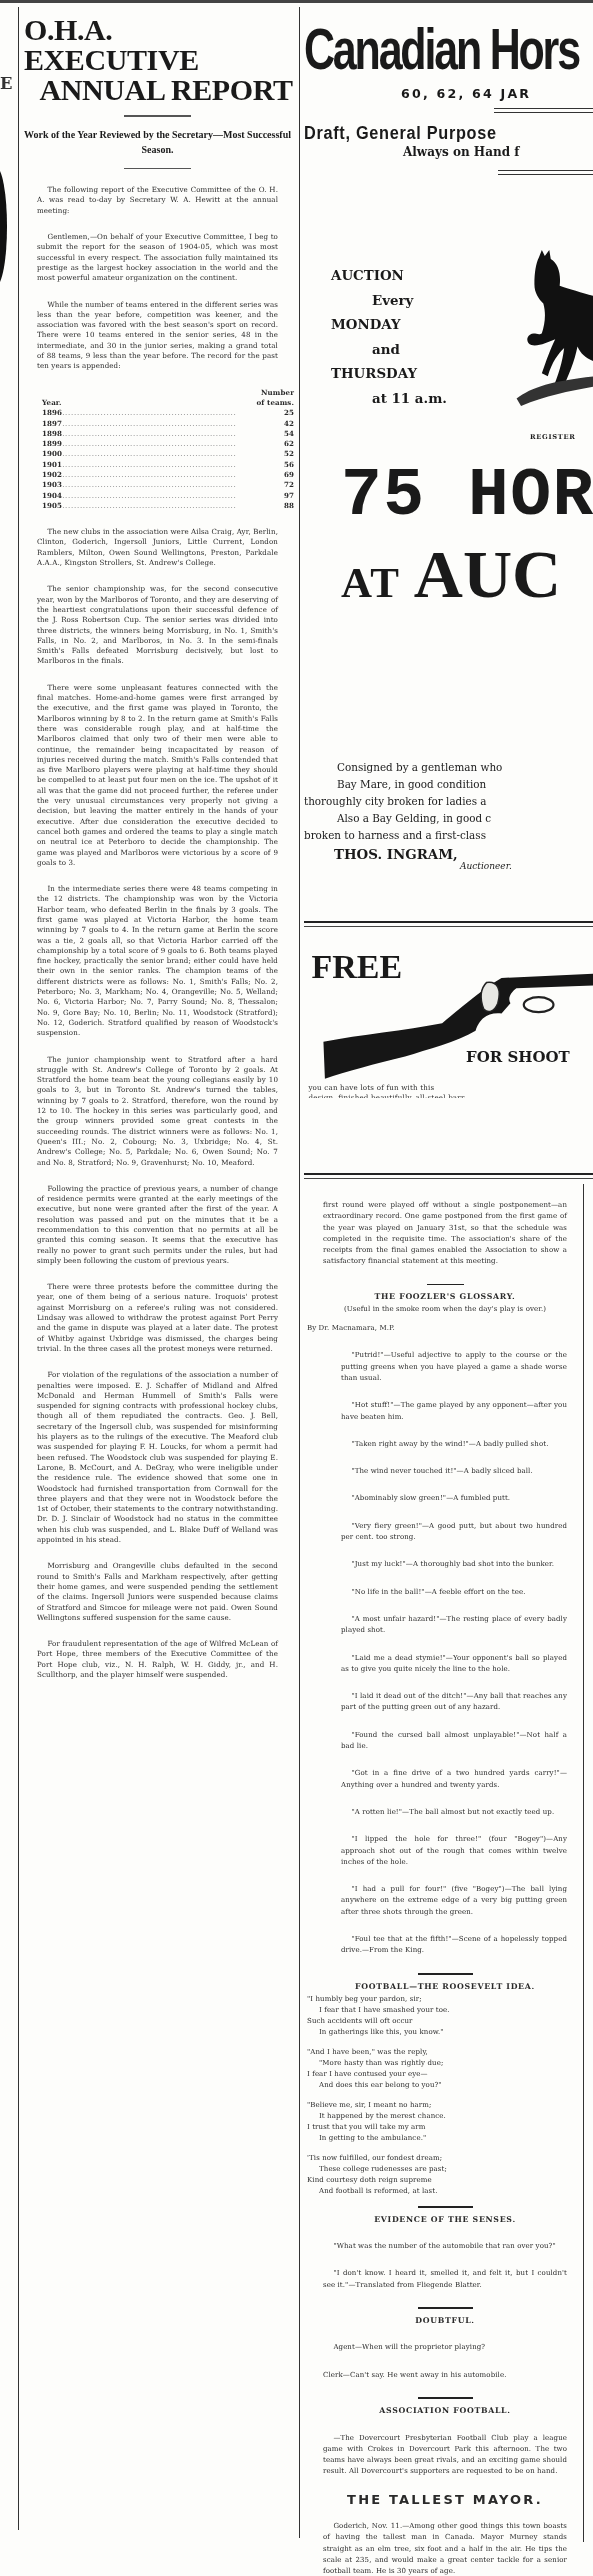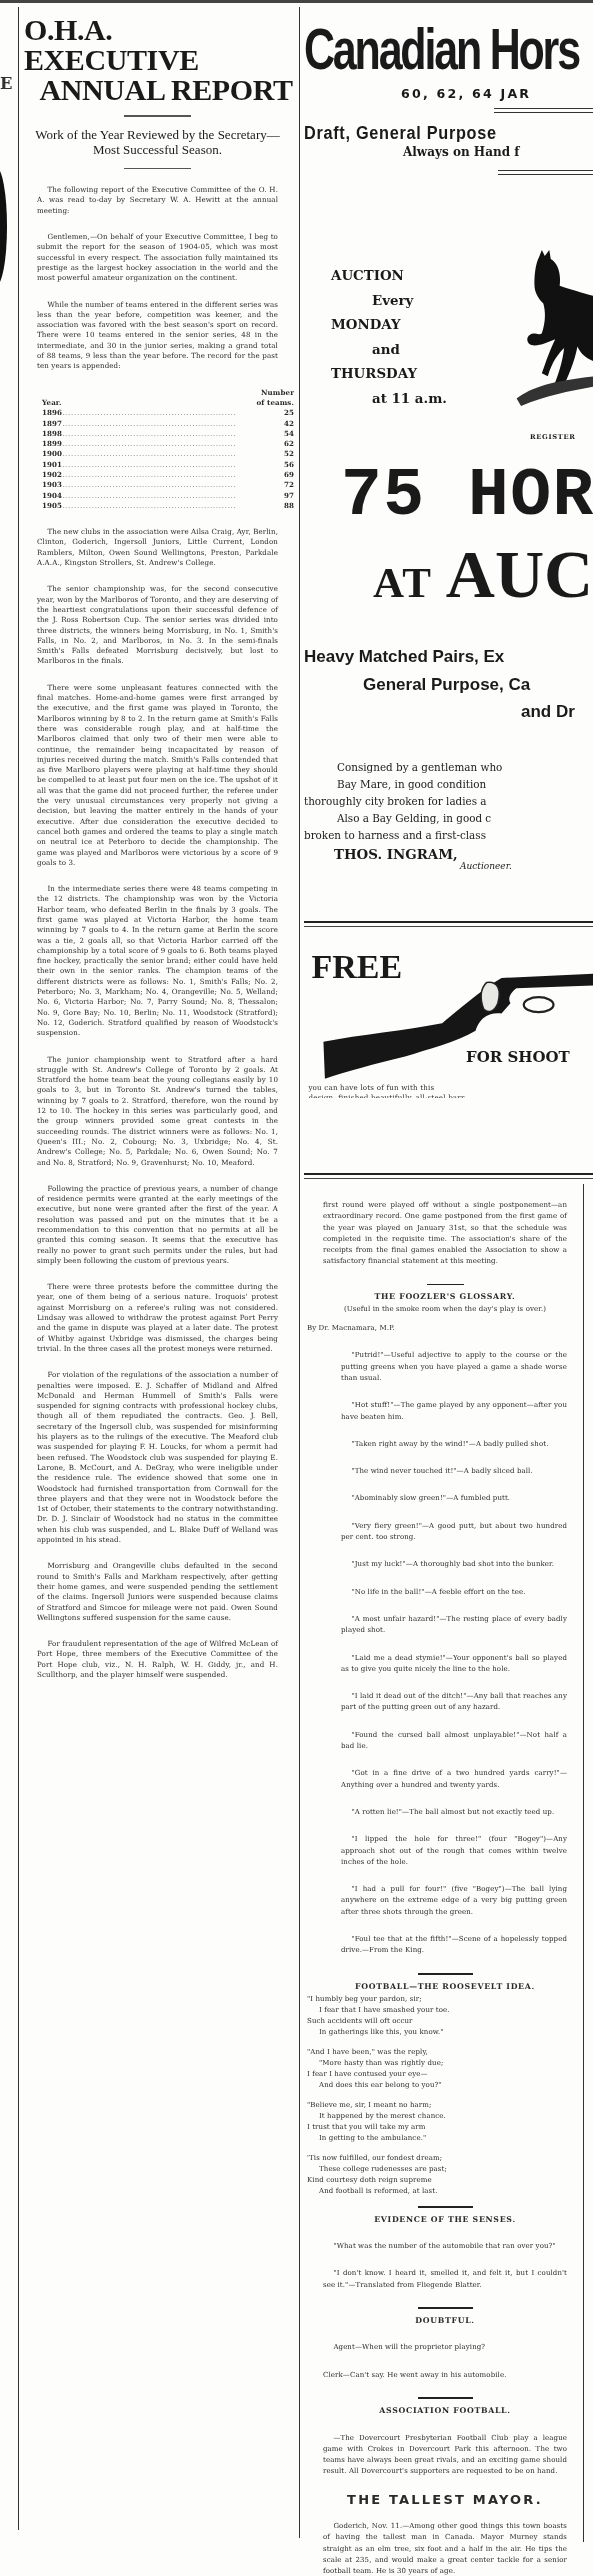--- a/index.html
+++ b/index.html
@@ -19,21 +19,21 @@
   .colrule { position: absolute; width: 0.7px; background: #333; }
   
   .leftcol { position: absolute; left: 21px; top: 6px; width: 273px; }
   .headline {
     font-family: "Liberation Serif", serif; font-weight: bold; font-size: 30px; line-height: 30px;
     letter-spacing: -0.4px; margin: 9px 0 0 3px;
   }
   .headline .l2 { display: block; text-align: right; padding-right: 1.5px; }
   .shortrule { width: 67px; height: 1.5px; background: #555; margin: 10.4px auto; }
   .deck {
-    font-family: "Liberation Serif", serif; font-weight: normal; font-size: 13px; line-height: 15px;
+    font-family: "Liberation Serif", serif; font-weight: bold; font-size: 10px; line-height: 15px;
     text-align: center; margin: 0 1.5px;
   }
   .body {
     font-family: "DejaVu Serif", serif; font-size: 7.1px; line-height: 10.3px; color: #2a2a2a;
     text-align: justify; letter-spacing: 0.1px;
   }
   .body p { margin: 16px; text-indent: 10.4px; }
   .yeartable { margin: 3px 0 3px 0; font-size: 7.1px; line-height: 10.3px; }
   .yeartable .hdr { display: flex; justify-content: space-between; align-items: flex-end; padding-left: 21px; font-weight: bold; }
   .yeartable .hdr .right { text-align: right; }
@@ -52,21 +52,21 @@
   .dbl { height: 3px; border-top: 1.5px solid #333; border-bottom: 0.7px solid #333; margin: 7.4px 0 0 193px; }
   .draft { font-family: "Liberation Sans", sans-serif; font-weight: bold; font-size: 16.3px; letter-spacing: 0.7px; margin: 10.4px 0 0 3px; white-space: nowrap; transform: scaleY(1.1); }
   .always { font-family: "DejaVu Serif", serif; font-weight: bold; font-size: 12px; margin: 3px 0 0 102px; white-space: nowrap; }
   .dbl2 { height: 3px; border-top: 1.5px solid #333; border-bottom: 0.7px solid #333; margin: 10.4px 0 0 197px; }
   .auction { position: absolute; left: 30px; top: 249px; font-family: "DejaVu Serif", serif; font-weight: bold; font-size: 13.4px; line-height: 24.5px; }
   .auction .a0 { display: block; }
   .auction .ind { display: block; padding-left: 41px; }
   .horse { position: absolute; left: 208px; top: 236px; width: 85px; height: 156px; }
   .registered { position: absolute; left: 229px; top: 419px; font-size: 6.7px; letter-spacing: 0.7px; font-weight: bold; white-space: nowrap; }
   .big75 { position: absolute; left: 40px; top: 445px; font-family: Liberation Mono, monospace; font-weight: bold; font-size: 68px; line-height: 74px; white-space: nowrap; letter-spacing: 1.5px; }
-  .bigat { position: absolute; left: 40px; top: 523px; font-family: "Liberation Serif", serif; font-weight: bold; font-size: 68px; line-height: 74px; white-space: nowrap; margin-left: 32px; }
+  .bigat { position: absolute; left: 40px; top: 523px; font-family: "Liberation Serif", serif; font-weight: bold; font-size: 68px; line-height: 74px; white-space: nowrap; }
   .bigat .at { font-size: 43px; letter-spacing: 1.5px; }
   .heavy { position: absolute; left: 3px; top: 629px; font-family: "Liberation Sans", sans-serif; font-weight: bold; font-size: 17px; line-height: 27.5px; white-space: nowrap; }
   .heavy .h2 { display: block; padding-left: 59px; }
   .heavy .h3 { display: block; padding-left: 217px; }
   .consign { position: absolute; left: 3px; top: 745px; width: 312px; font-family: "DejaVu Serif", serif; font-size: 10.4px; line-height: 17px; }
   .consign p { margin: 0; text-indent: 33px; white-space: nowrap; }
   .consign .auct { font-weight: bold; font-size: 13.4px; padding-left: 30px; text-indent: 0; margin-top: 1.5px; }
   .consign .auct2 { font-size: 9px; padding-left: 156px; text-indent: 0; margin-top: -4.5px; font-style: italic; }
   .rule3 { position: absolute; left: 3px; width: 297px; height: 3px; border-top: 2.2px solid #222; border-bottom: 0.7px solid #444; }
   .free { position: absolute; left: 10.4px; top: 934px; font-family: "Liberation Serif", serif; font-weight: bold; font-size: 34px; }
@@ -206,25 +206,20 @@
 
     <svg class="horse" viewBox="0 0 114 210">
       <path d="M40 10 L44 0 L48 8 L54 0 L56 12 C66 18 70 32 68 48 C80 52 100 58 114 62 L114 150 C104 146 96 140 92 130 C88 150 80 170 70 190 L58 188 C66 170 72 150 74 132 C66 140 58 150 52 170 L44 166 C50 148 56 132 62 120 C52 124 40 130 30 128 C24 126 22 118 28 114 C34 110 40 116 44 112 C48 100 50 86 46 72 C40 66 34 58 34 46 C34 30 36 18 40 10 Z" fill="#111"></path>
       <path d="M10 200 C30 184 60 176 114 170 L114 184 C80 190 50 196 16 210 Z" fill="#333"></path>
     </svg>
     <div class="registered">REGISTER</div>
 
     <div class="big75">75 HOR</div>
     <div class="bigat"><span class="at">AT</span><span> AUC</span></div>
 
-    <div class="heavy">
-      <span>Heavy Matched Pairs, Ex</span>
-      <span class="h2">General Purpose, Ca</span>
-      <span class="h3">and Dr</span>
-    </div>
 
     <div class="consign">
       <p>Consigned by a gentleman who</p>
       <p>Bay Mare, in good condition</p>
       <p style="text-indent:0">thoroughly city broken for ladies a</p>
       <p>Also a Bay Gelding, in good c</p>
       <p style="text-indent:0">broken to harness and a first-class</p>
       <p class="auct">THOS. INGRAM,</p>
       <p class="auct2">Auctioneer.</p>
     </div>

